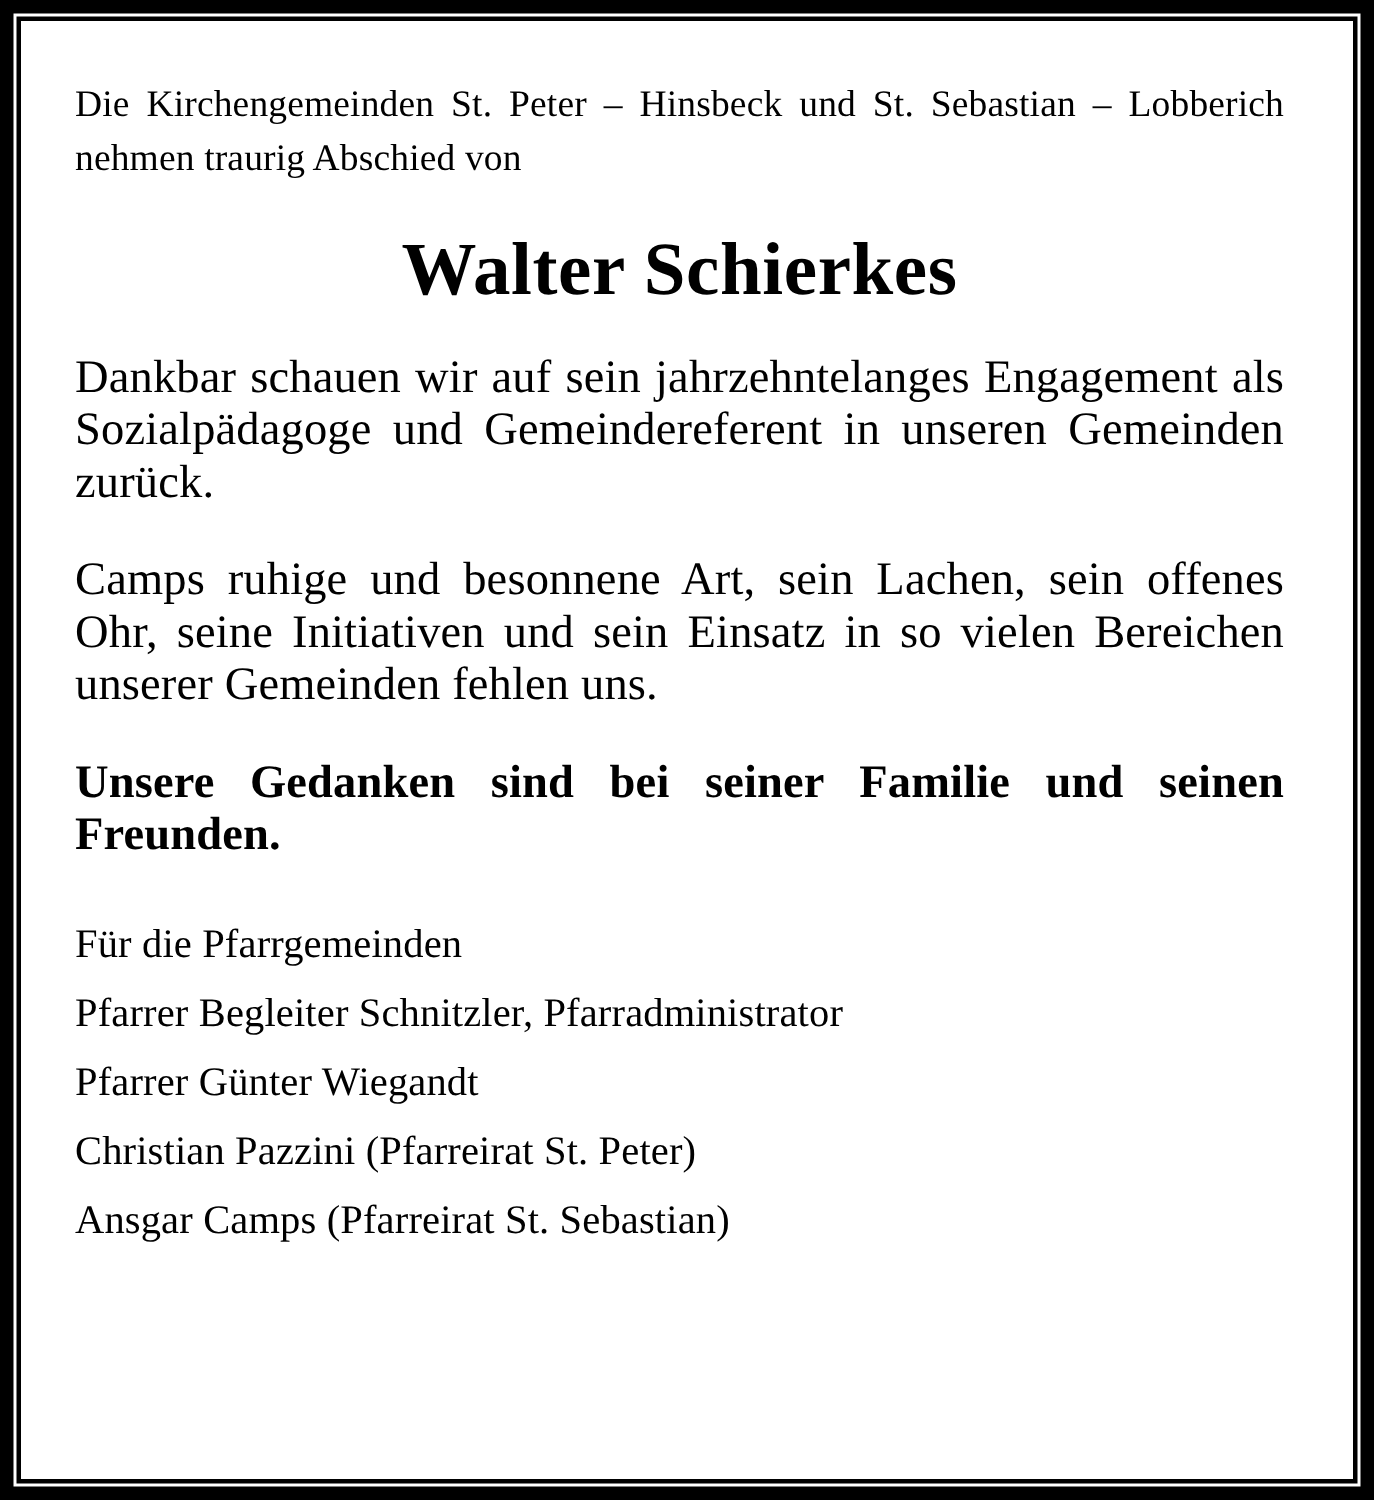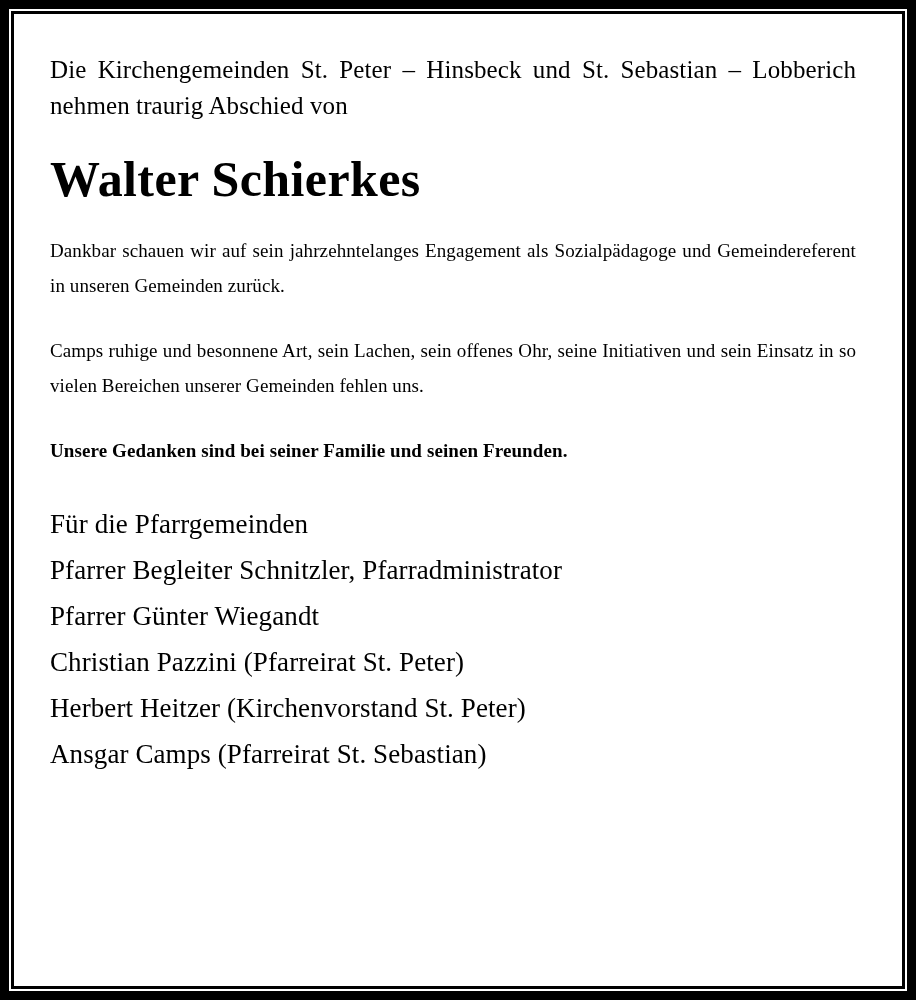--- a/index.html
+++ b/index.html
@@ -64,31 +64,32 @@
     text-align-last: left;
     letter-spacing: 0.1px;
     margin: 0;
   }
 
   
   .deceased-name {
     font-size: 50px;
     line-height: 58px;
     font-weight: bold;
+    text-align: center;
     letter-spacing: 0.4px;
     margin: 26px 0 0 0;
   }
 
   
   .paragraphs {
     margin-top: 25px;
   }
 
   .paragraph {
-    font-size: 19px;
+    font-size: 31px;
     line-height: 35px;
     text-align: justify;
     text-align-last: left;
     letter-spacing: 0.1px;
     margin: 16px 0 30px 0;
   }
 
   .paragraph:last-child {
     margin-bottom: 0;
     font-weight: bold;
@@ -124,21 +125,20 @@
             <p class="paragraph">Dankbar schauen wir auf sein jahrzehntelanges Engagement als Sozialpädagoge und Gemeindereferent in unseren Gemeinden zurück.</p>
             <p class="paragraph">Camps ruhige und besonnene Art, sein Lachen, sein offenes Ohr, seine Initiativen und sein Einsatz in so vielen Bereichen unserer Gemeinden fehlen uns.</p>
             <p class="paragraph">Unsere Gedanken sind bei seiner Familie und seinen Freunden.</p>
           </div>
 
           <div class="signatures">
             <div class="signature-line">Für die Pfarrgemeinden</div>
             <div class="signature-line">Pfarrer Begleiter Schnitzler, Pfarradministrator</div>
             <div class="signature-line">Pfarrer Günter Wiegandt</div>
             <div class="signature-line">Christian Pazzini (Pfarreirat St. Peter)</div>
-            <div class="signature-line">Herbert Heitzer (Kirchenvorstand St. Peter)</div>
             <div class="signature-line">Ansgar Camps (Pfarreirat St. Sebastian)</div>
           </div>
 
         </div>
       </div>
     </div>
   </div>
 </div>
 
 </body></html>

